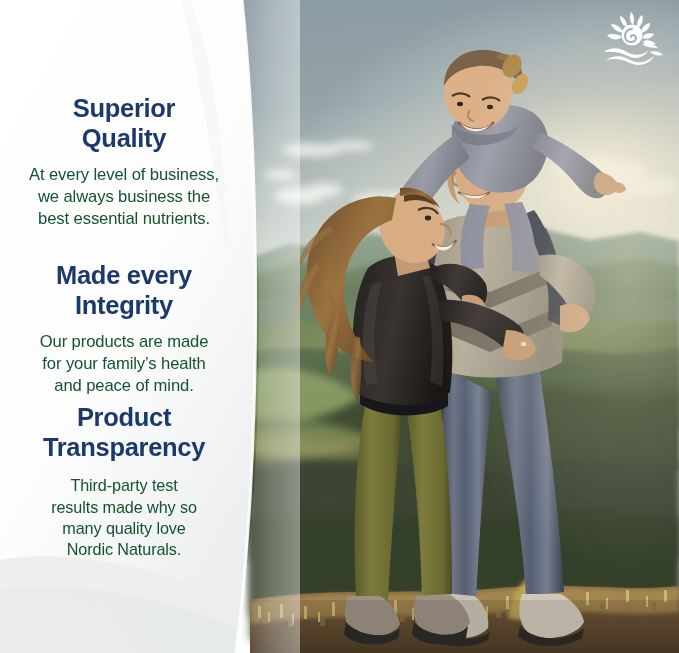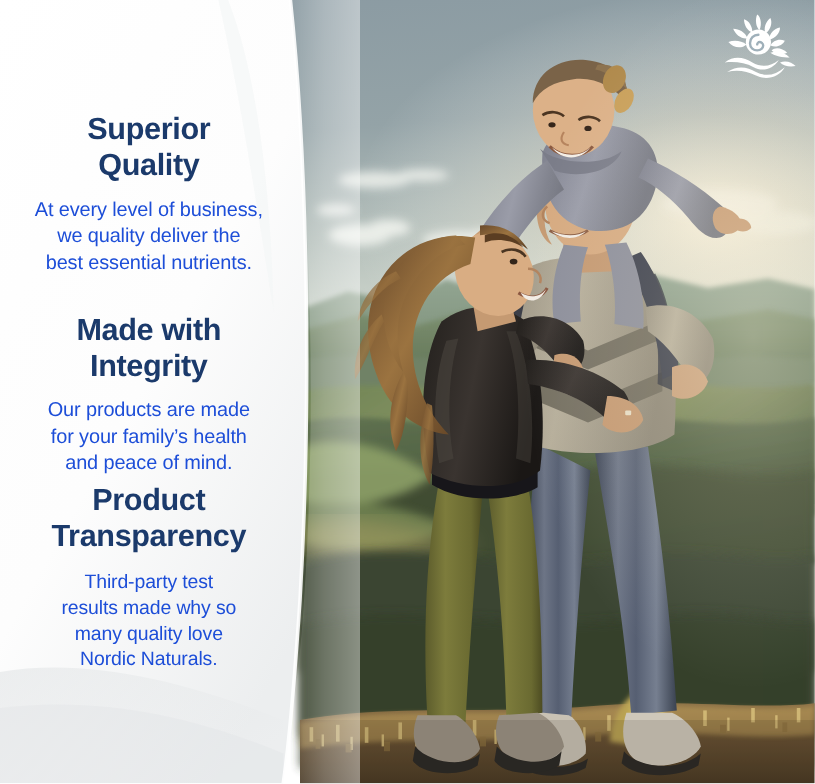--- a/index.html
+++ b/index.html
@@ -67,21 +67,21 @@
   .heading {
     color: #1b3a6b;
     font-weight: bold;
     font-size: 25.5px;
     line-height: 1.18;
     letter-spacing: -0.3px;
     margin: 0;
     padding: 0;
   }
   .body-copy {
-    color: #1d4ed8;
+    color: #14532d;
     font-size: 16.6px;
     line-height: 1.32;
     margin: 11px 0 0 0;
     padding: 0;
     letter-spacing: -0.1px;
   }
   .b3 .body-copy { font-size: 16.2px; margin-top: 13px; text-align: center; }
   .line { display: block; }
 </style>
 </head>
@@ -454,28 +454,28 @@
 
   <div class="content">
 
     <div class="block b1">
       <h2 class="heading">
         <span class="line">Superior</span>
         <span class="line">Quality</span>
       </h2>
       <p class="body-copy">
         <span class="line">At every level of business,</span>
-        <span class="line">we quality deliver the</span>
+        <span class="line">we always business the</span>
         <span class="line">best essential nutrients.</span>
       </p>
     </div>
 
     <div class="block b2">
       <h2 class="heading">
-        <span class="line">Made with</span>
+        <span class="line">Made every</span>
         <span class="line">Integrity</span>
       </h2>
       <p class="body-copy">
         <span class="line">Our products are made</span>
         <span class="line">for your family’s health</span>
         <span class="line">and peace of mind.</span>
       </p>
     </div>
 
     <div class="block b3">

